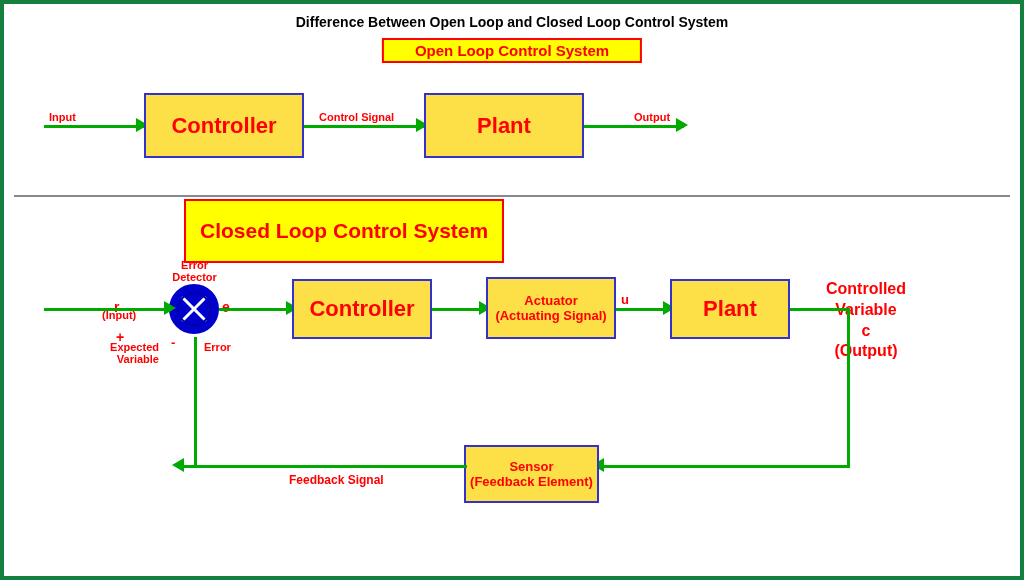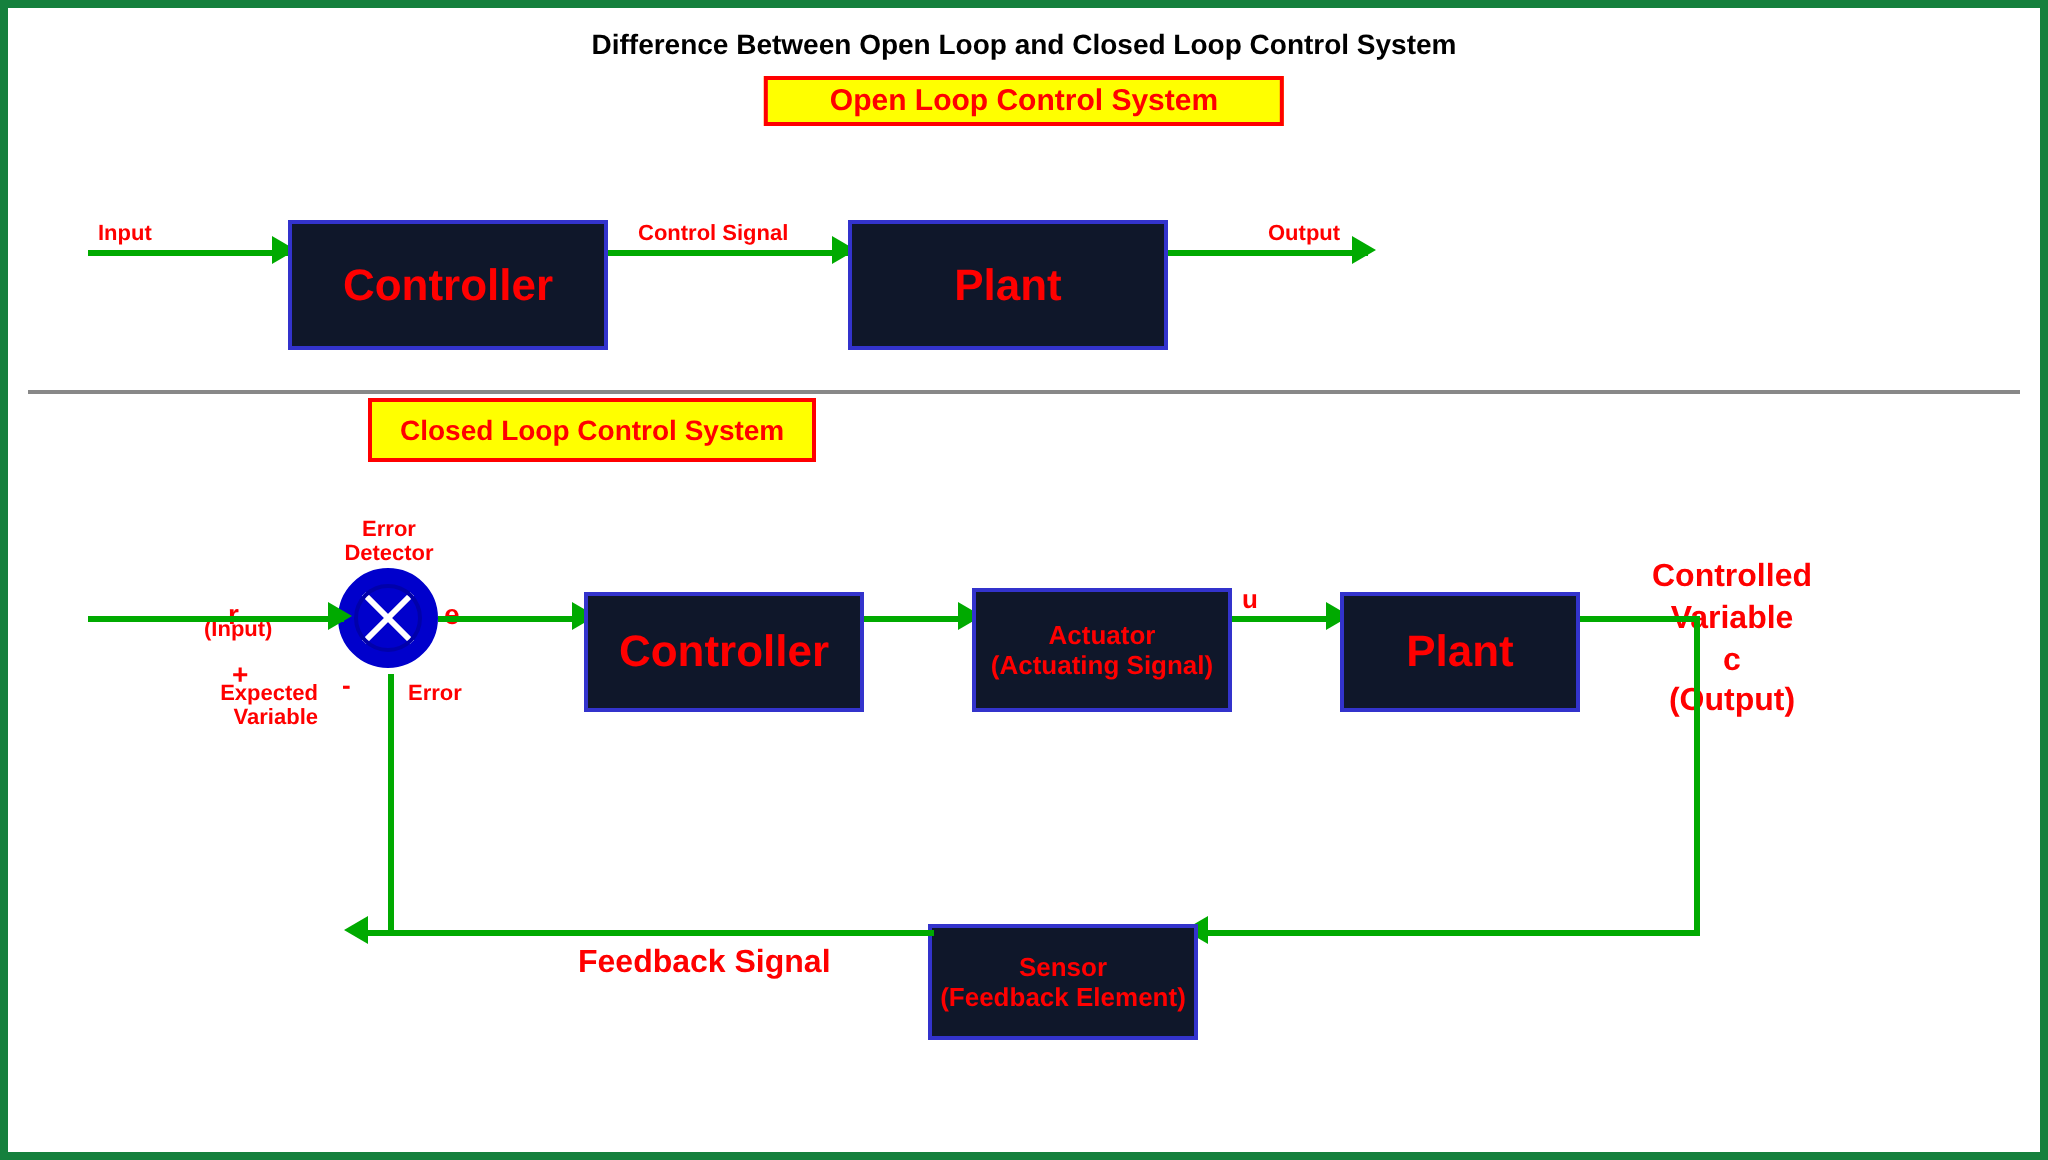--- a/index.html
+++ b/index.html
@@ -49,27 +49,26 @@
       position: absolute;
       top: 35px;
       left: 0;
       right: 0;
       height: 110px;
     }
 
     
     .block {
       position: absolute;
-      background: #0f172a;
+      background: #fde047;
       border: 2px solid #3333cc;
       display: flex;
       align-items: center;
       justify-content: center;
       text-align: center;
-      margin-top: 17px;
     }
     .block-label {
       font-size: 22px;
       font-weight: bold;
       color: red;
     }
     .block-label-small {
       font-size: 13px;
       font-weight: bold;
       color: red;
@@ -124,22 +123,22 @@
       position: relative;
       width: 100%;
       height: 290px;
     }
     .closed-loop-label {
       position: absolute;
       top: 0;
       left: 170px;
       background: yellow;
       border: 2px solid red;
-      padding: 6px 14px;
-      font-size: 14px;
+      padding: 18px 14px;
+      font-size: 21px;
       font-weight: bold;
       color: red;
       white-space: nowrap;
     }
     .forum-label {
       position: absolute;
       top: 0;
       right: 20px;
       font-size: 18px;
       font-weight: bold;
@@ -259,17 +258,17 @@
     <div class="block" style="position:absolute; left:450px; top:246px; width:135px; height:58px;">
       <span class="block-label-small">Sensor<br>(Feedback Element)</span>
     </div>
 
     <div class="arrow-line arrow-h" style="position:absolute; left:170px; top:266px; width:283px; background:#00aa00;"></div>
 
     <div class="arrowhead-left" style="position:absolute; left:158px; top:259px; border-right-color:#00aa00;"></div>
 
     <div class="arrow-line arrow-v" style="position:absolute; left:180px; top:138px; height:131px; background:#00aa00;"></div>
 
-    <div style="position:absolute; left:275px; top:274px; font-size:16px; font-weight:bold; color:red;">Feedback Signal</div>
+    <div style="position:absolute; left:275px; top:274px; font-size:12px; font-weight:bold; color:red;">Feedback Signal</div>
 
   </div>
 
 </div>
 
 </body></html>

